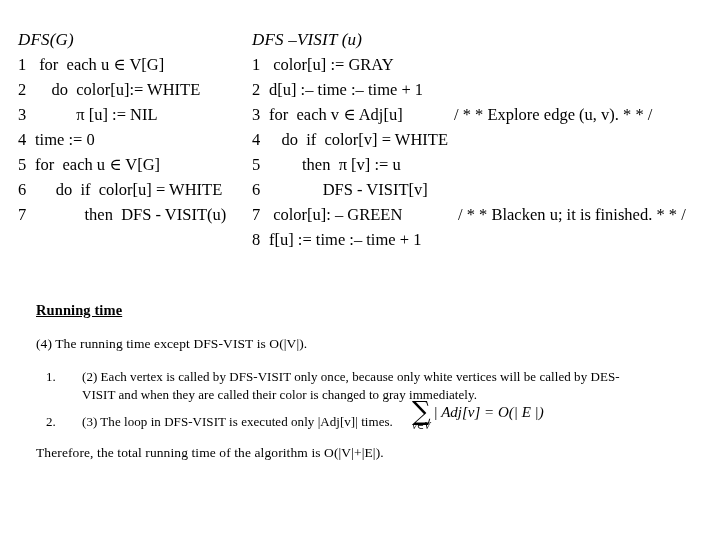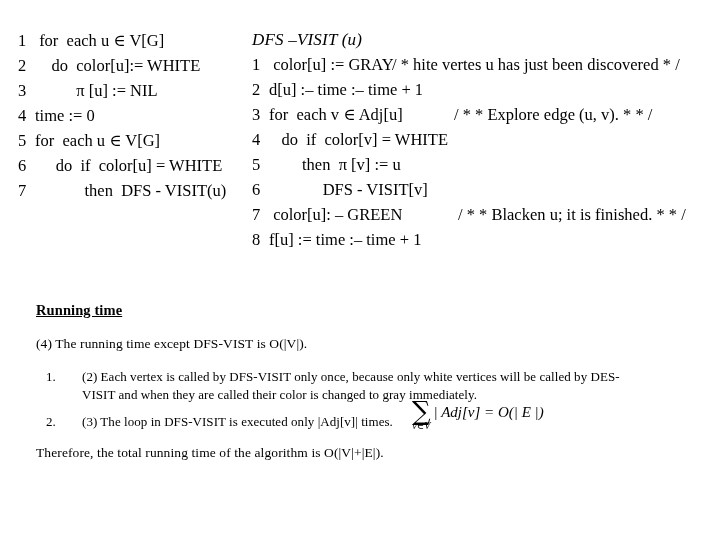--- a/index.html
+++ b/index.html
@@ -153,20 +153,21 @@
     padding-top: 2px;
     font-style: italic;
   }
 </style>
 </head>
 <body>
 
 <div class="slide">
 
   <div class="code-block" id="dfs-g-block">
+    <div class="code-title">DFS(G)</div>
 
     <div class="code-line">
       <span class="ln">1</span>
       <span class="code-body"> for  each u ∈ V[G]</span>
     </div>
     <div class="code-line">
       <span class="ln">2</span>
       <span class="code-body">    do  color[u]:= WHITE</span>
     </div>
     <div class="code-line">
@@ -190,21 +191,20 @@
       <span class="code-body">            then  DFS - VISIT(u)</span>
     </div>
   </div>
 
   <div class="code-block" id="dfs-visit-block">
     <div class="code-title">DFS –VISIT (u)</div>
 
     <div class="code-line">
       <span class="ln">1</span>
       <span class="code-body"> color[u] := GRAY</span>
-      <span class="comment cmt-c1">/ * hite vertes u has just been discovered * /</span>
     </div>
     <div class="code-line">
       <span class="ln">2</span>
       <span class="code-body">d[u] :– time :– time + 1</span>
     </div>
     <div class="code-line">
       <span class="ln">3</span>
       <span class="code-body">for  each v ∈ Adj[u]</span>
       <span class="comment cmt-c3">/ * * Explore edge (u, v). * * /</span>
     </div>

